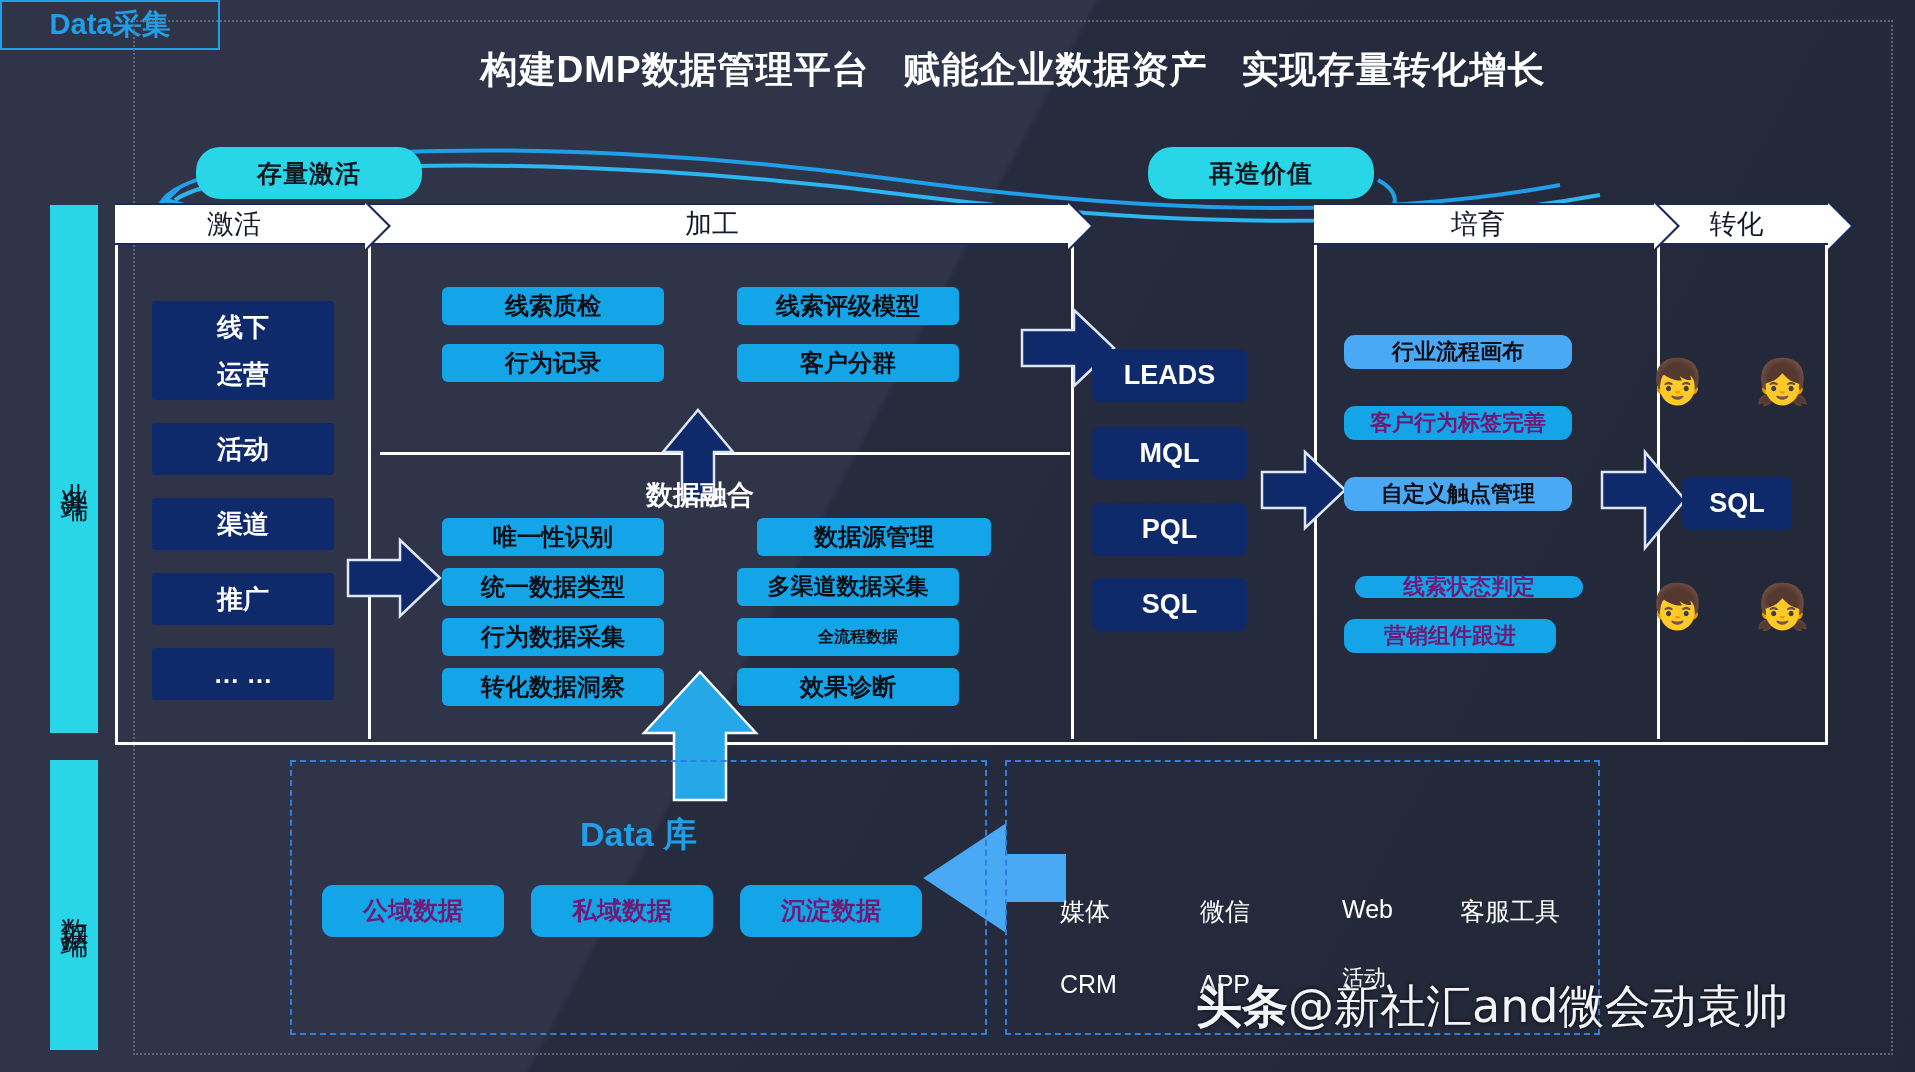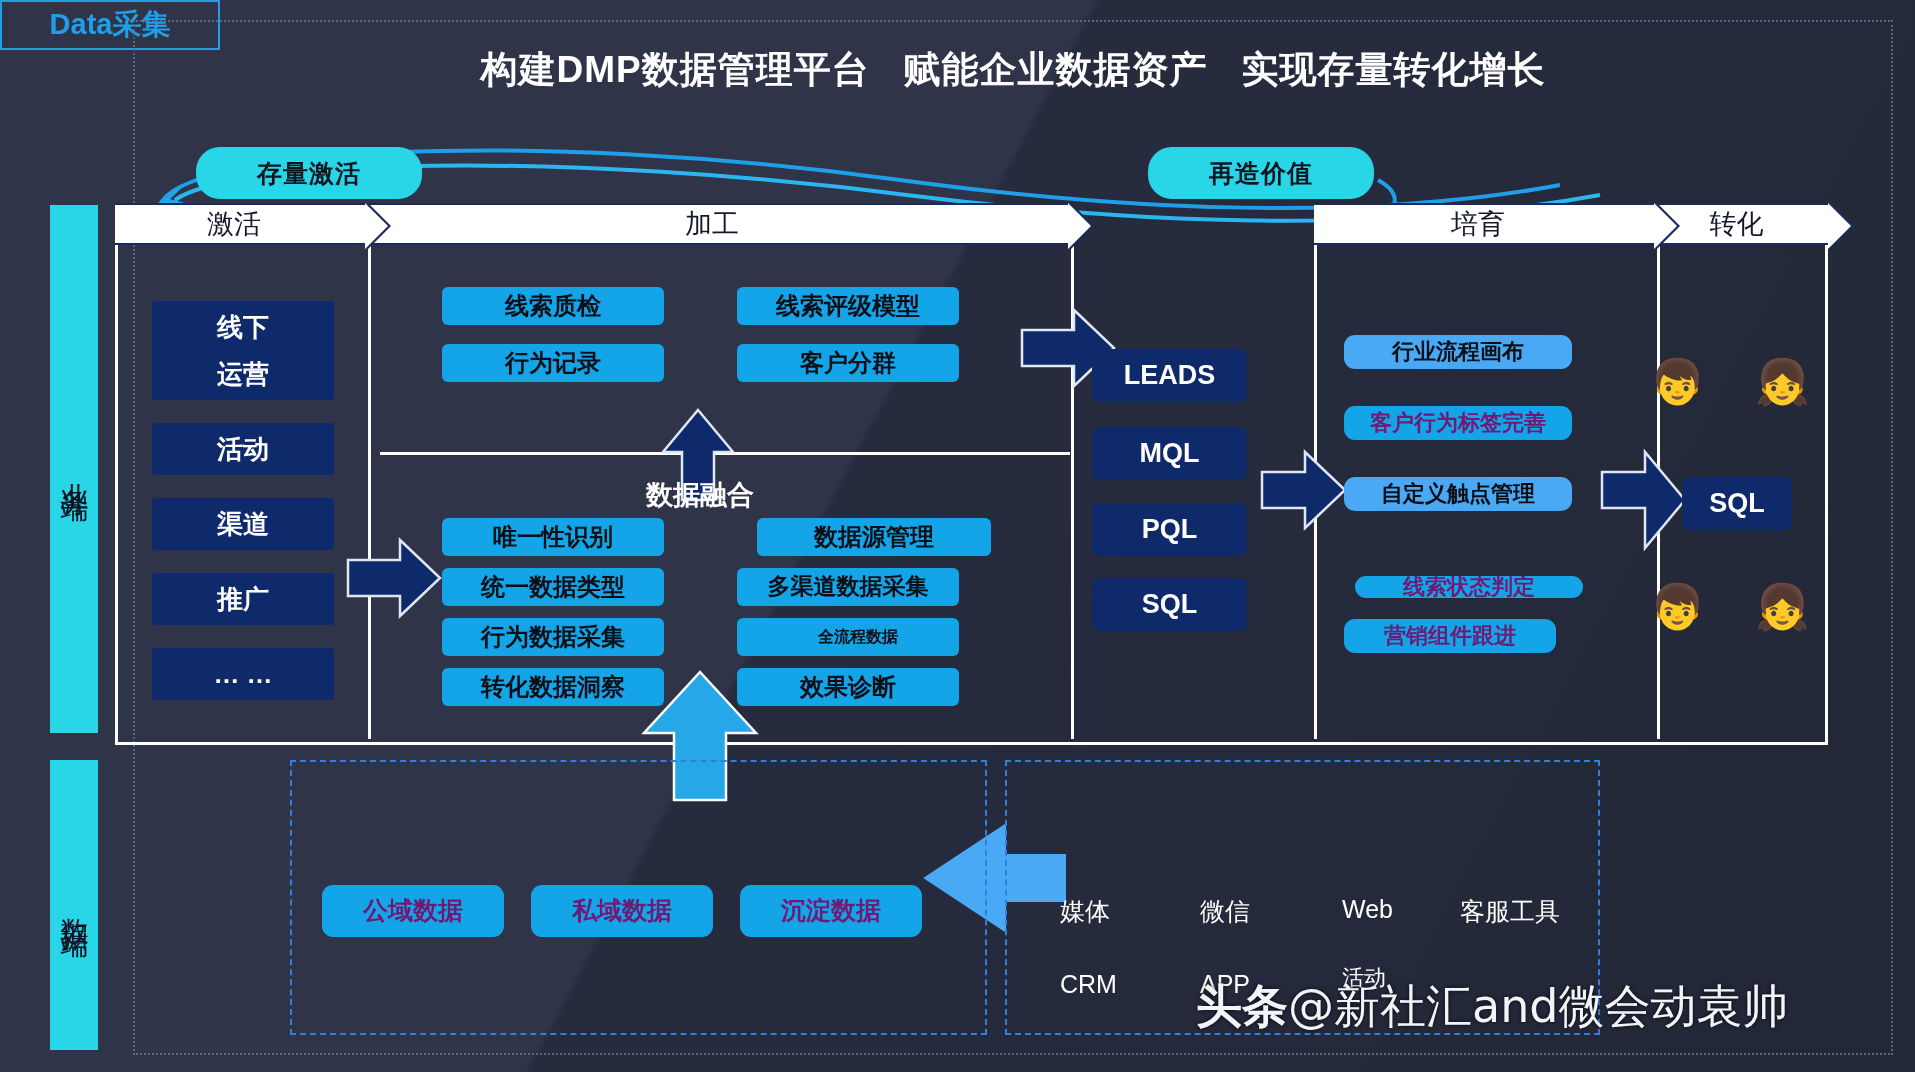--- a/index.html
+++ b/index.html
@@ -325,20 +325,21 @@
     <path d="M 700 672 L 756 733 L 726 733 L 726 800 L 674 800 L 674 733 L 644 733 Z" fill="#25a7e8" stroke="#ffffff" stroke-width="2.5"></path>
   </svg>
 
   <svg class="curves" viewBox="0 0 1915 1072">
     <path d="M 1005 855 L 1005 825 L 925 878 L 1005 931 L 1005 901 L 1065 901 L 1065 855 Z" fill="#4aa9f5" stroke="#4aa9f5" stroke-width="2"></path>
   </svg>
 
   <div class="dash-panel" id="panel-dblib"></div>
   <div class="dash-panel" id="panel-dcollect"></div>
 
+  <div class="db-title" id="dblib-title">Data 库</div>
 
   <div class="box box-cyan-sq" style="left:322px;top:885px;width:182px;height:52px;font-size:25px;">
     <span>公域数据</span>
     </div>
   <div class="box box-cyan-sq" style="left:531px;top:885px;width:182px;height:52px;font-size:25px;">
     <span>私域数据</span>
     </div>
   <div class="box box-cyan-sq" style="left:740px;top:885px;width:182px;height:52px;font-size:25px;">
     <span>沉淀数据</span>
     </div>

